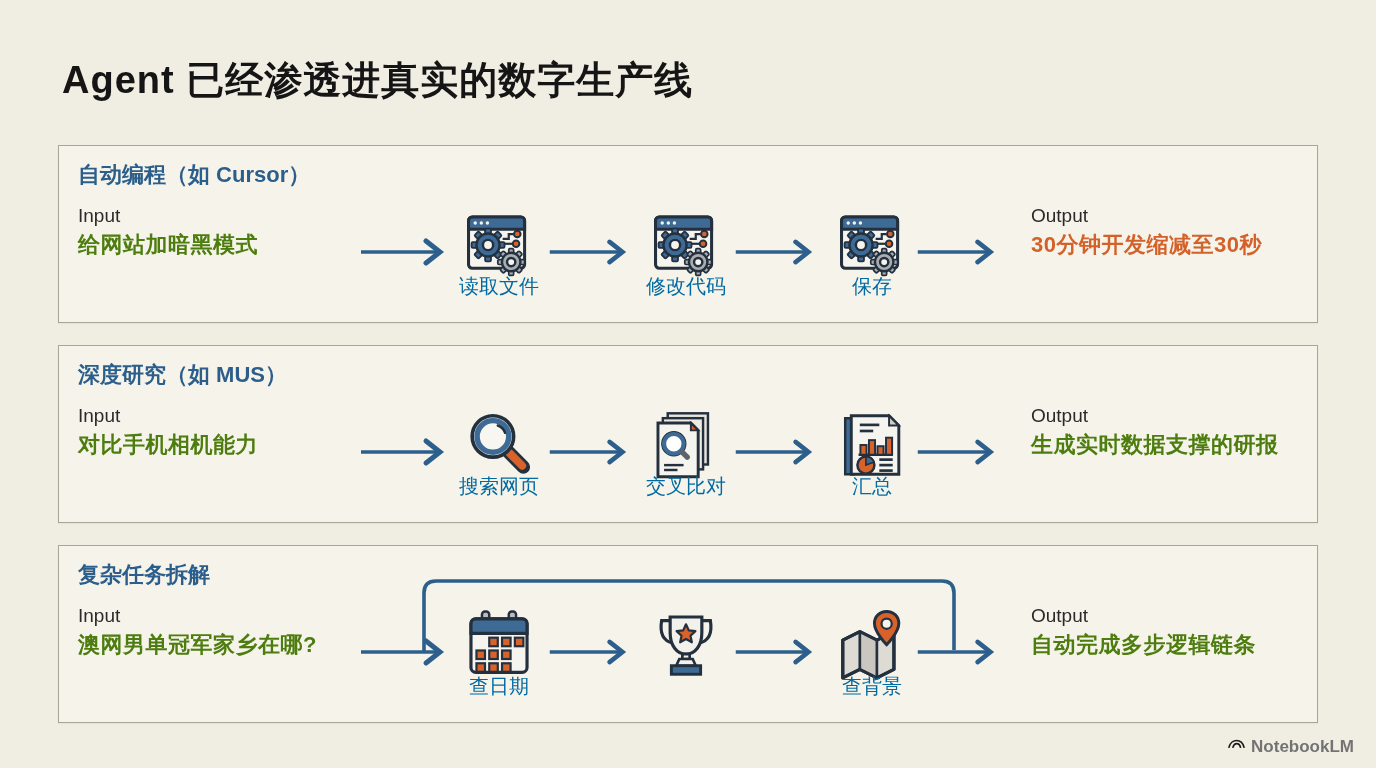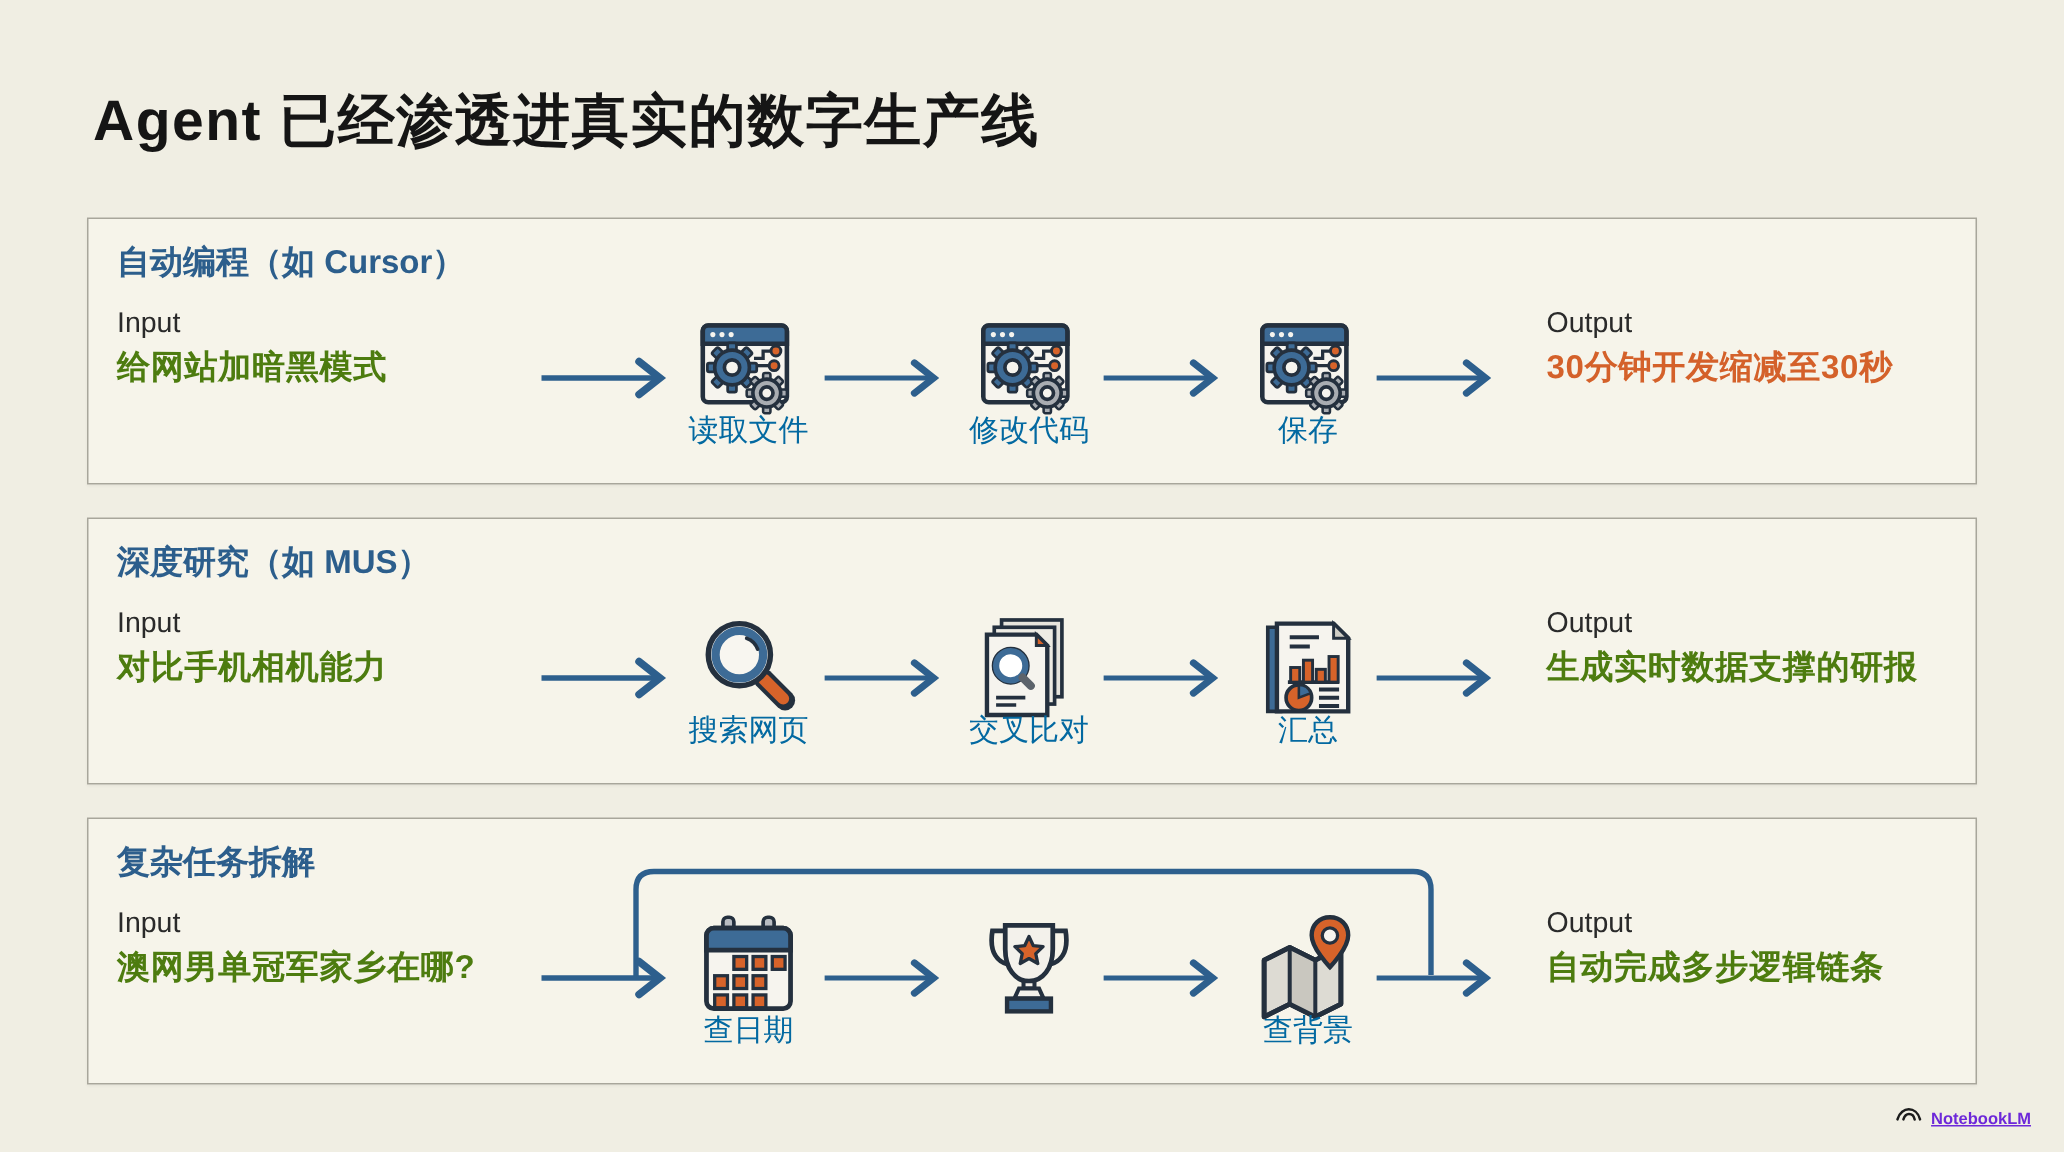--- a/index.html
+++ b/index.html
@@ -52,21 +52,21 @@
     text-align:center; font-size:20px; font-weight:500; color:#0369a1;
   }
   .label-1 { left:355px; }
   .label-2 { left:542px; }
   .label-3 { left:728px; }
   .loop-overlay { position:absolute; left:0; top:0; width:1258px; height:178px; pointer-events:none; }
   .brand {
     position:absolute; right:22px; bottom:10px;
     display:flex; align-items:center; gap:5px;
   }
-  .brand-text { font-size:11px; font-weight:700; color:#6d28d9;text-decoration:underline; }
+  .brand-text { font-size:17px; font-weight:700; color:#737373; }
   .hidden-defs { position:absolute; width:0; height:0; overflow:hidden; }
 </style>
 </head>
 <body>
 
 <svg class="hidden-defs" aria-hidden="true">
   <defs>
 
     <symbol id="sym-arrow" viewBox="0 0 100 32">
       <line x1="3" y1="16" x2="79" y2="16" stroke="#2d5f8d" stroke-width="3.6"></line>

